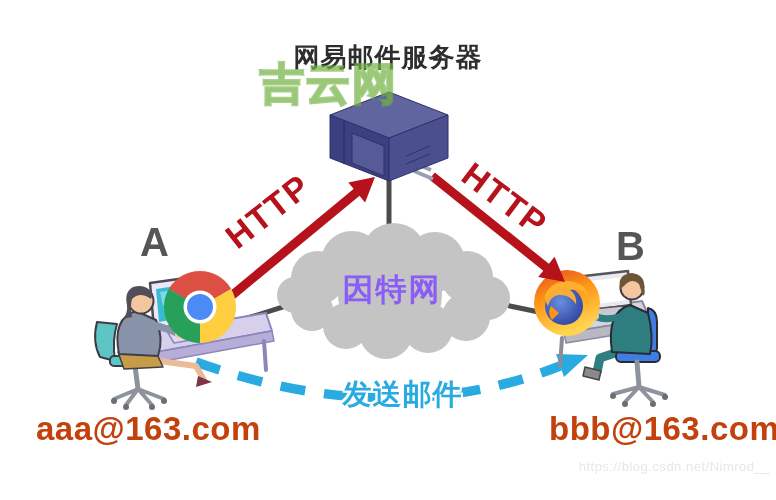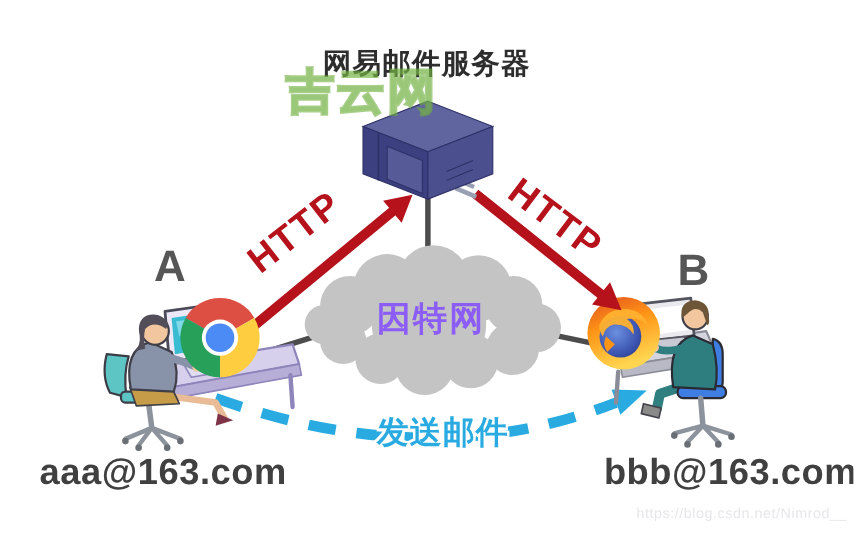--- a/index.html
+++ b/index.html
@@ -34,21 +34,21 @@
   .http-left{top:194px;left:198px;transform:rotate(-38deg);}
   .http-right{top:182px;left:435px;transform:rotate(37deg);}
   .cloud-label{
     top:274px;left:322px;width:140px;text-align:center;
     font-size:31px;font-weight:bold;color:#8b5cf6;letter-spacing:2px;z-index:4;
   }
   .send-label{
     top:380px;left:320px;width:165px;text-align:center;
     font-size:29px;font-weight:bold;color:#29abe2;letter-spacing:1px;z-index:5;
   }
-  .email{font-size:33px;font-weight:bold;color:#404040;letter-spacing:0.5px;}
+  .email{font-size:33px;font-weight:bold;color:#c2410c;letter-spacing:0.5px;}
   .email-a{top:412px;left:36px;}
   .email-b{top:412px;left:549px;}
   .wm-url{
     right:6px;bottom:7px;font-size:13px;color:#e7e7eb;letter-spacing:0.5px;margin-top:24px;
   }
 </style>
 </head>
 <body>
 
 <div id="canvas">

